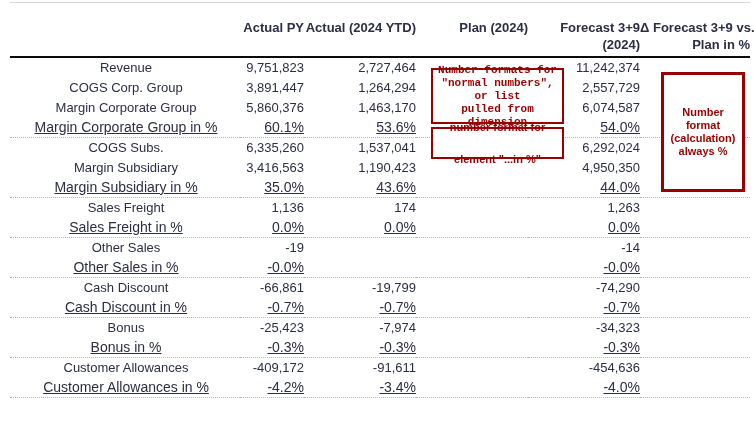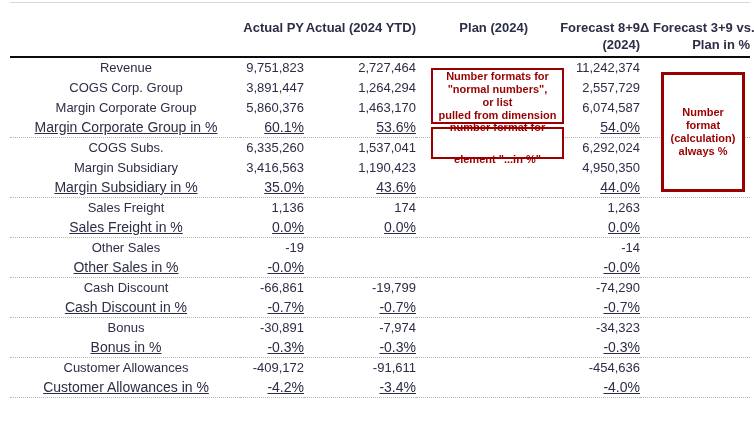--- a/index.html
+++ b/index.html
@@ -25,21 +25,21 @@
   td.c-label { text-align:center; padding-left:2px; }
   td.c-num { text-align:right; }
   tr.pct td { font-size:14px;text-decoration:underline; }
   tr.group-end td { border-bottom:1px dotted #b5b5b5; }
   .annotation {
     position:absolute; background:#ffffff; border:2px solid #990000;
     color:#990000; font-weight:bold; font-size:11px; line-height:13px;
     text-align:center; display:flex; flex-direction:column; justify-content:center;
     z-index:5; letter-spacing:0;
   }
-  #anno-normal { left:431px; top:68px;  width:133px; height:56px; }
+  #anno-normal { left:431px; top:68px;  width:133px; height:56px;font-family:Liberation Mono, monospace; }
   #anno-inpct  { left:431px; top:127px; width:133px; height:32px;gap:19px; }
   #anno-calc   { left:661px; top:72px;  width:84px;  height:120px; border-width:3px; }
 </style>
 </head>
 <body>
 
 <div class="report">
   <table>
     <colgroup>
       <col style="width:230px">
@@ -57,21 +57,21 @@
         <th>
           <span>Actual PY</span>
         </th>
         <th>
           <span>Actual (2024 YTD)</span>
         </th>
         <th>
           <span>Plan (2024)</span>
         </th>
         <th>
-          <span>Forecast 8+9</span>
+          <span>Forecast 3+9</span>
           <span>(2024)</span>
         </th>
         <th>
           <span>Δ Forecast 3+9 vs.</span>
           <span>Plan in %</span>
         </th>
       </tr>
     </thead>
     <tbody>
         <tr>
@@ -173,21 +173,21 @@
         <tr class="pct group-end">
     <td class="c-label">Cash Discount in %</td>
     <td class="c-num">-0.7%</td>
     <td class="c-num">-0.7%</td>
     <td class="c-num"></td>
     <td class="c-num">-0.7%</td>
     <td class="c-num"></td>
   </tr>
         <tr>
     <td class="c-label">Bonus</td>
-    <td class="c-num">-30,891</td>
+    <td class="c-num">-25,423</td>
     <td class="c-num">-7,974</td>
     <td class="c-num"></td>
     <td class="c-num">-34,323</td>
     <td class="c-num"></td>
   </tr>
         <tr class="pct group-end">
     <td class="c-label">Bonus in %</td>
     <td class="c-num">-0.3%</td>
     <td class="c-num">-0.3%</td>
     <td class="c-num"></td>

